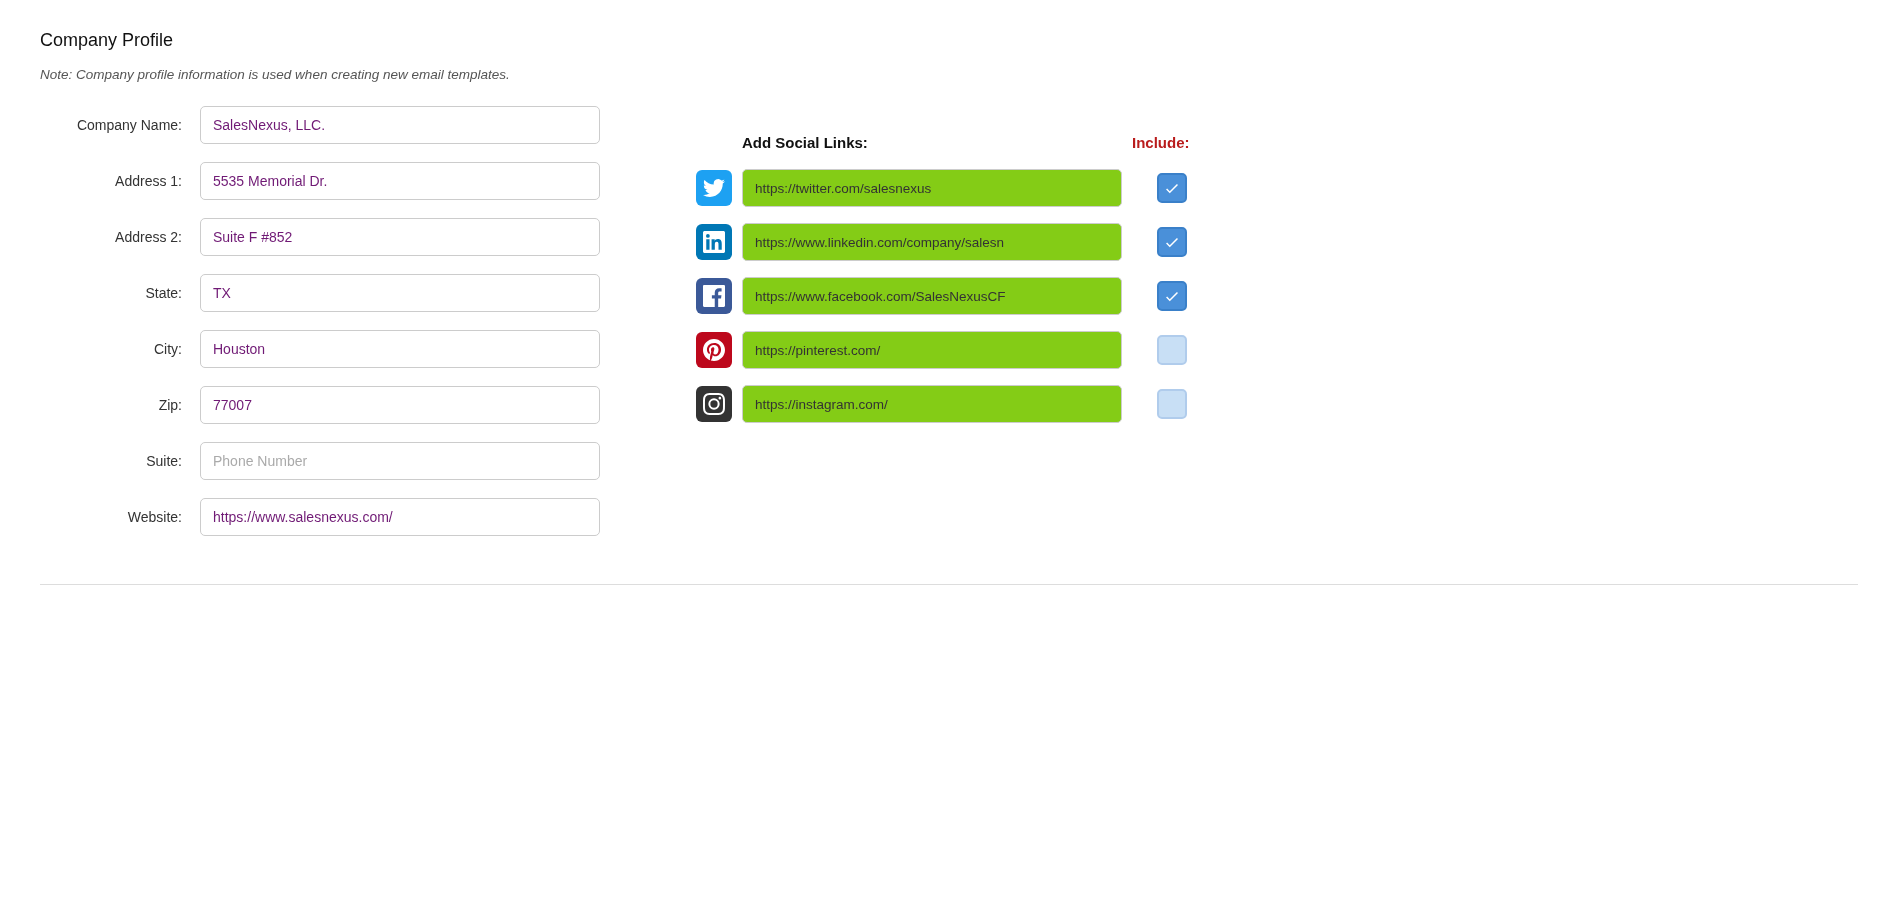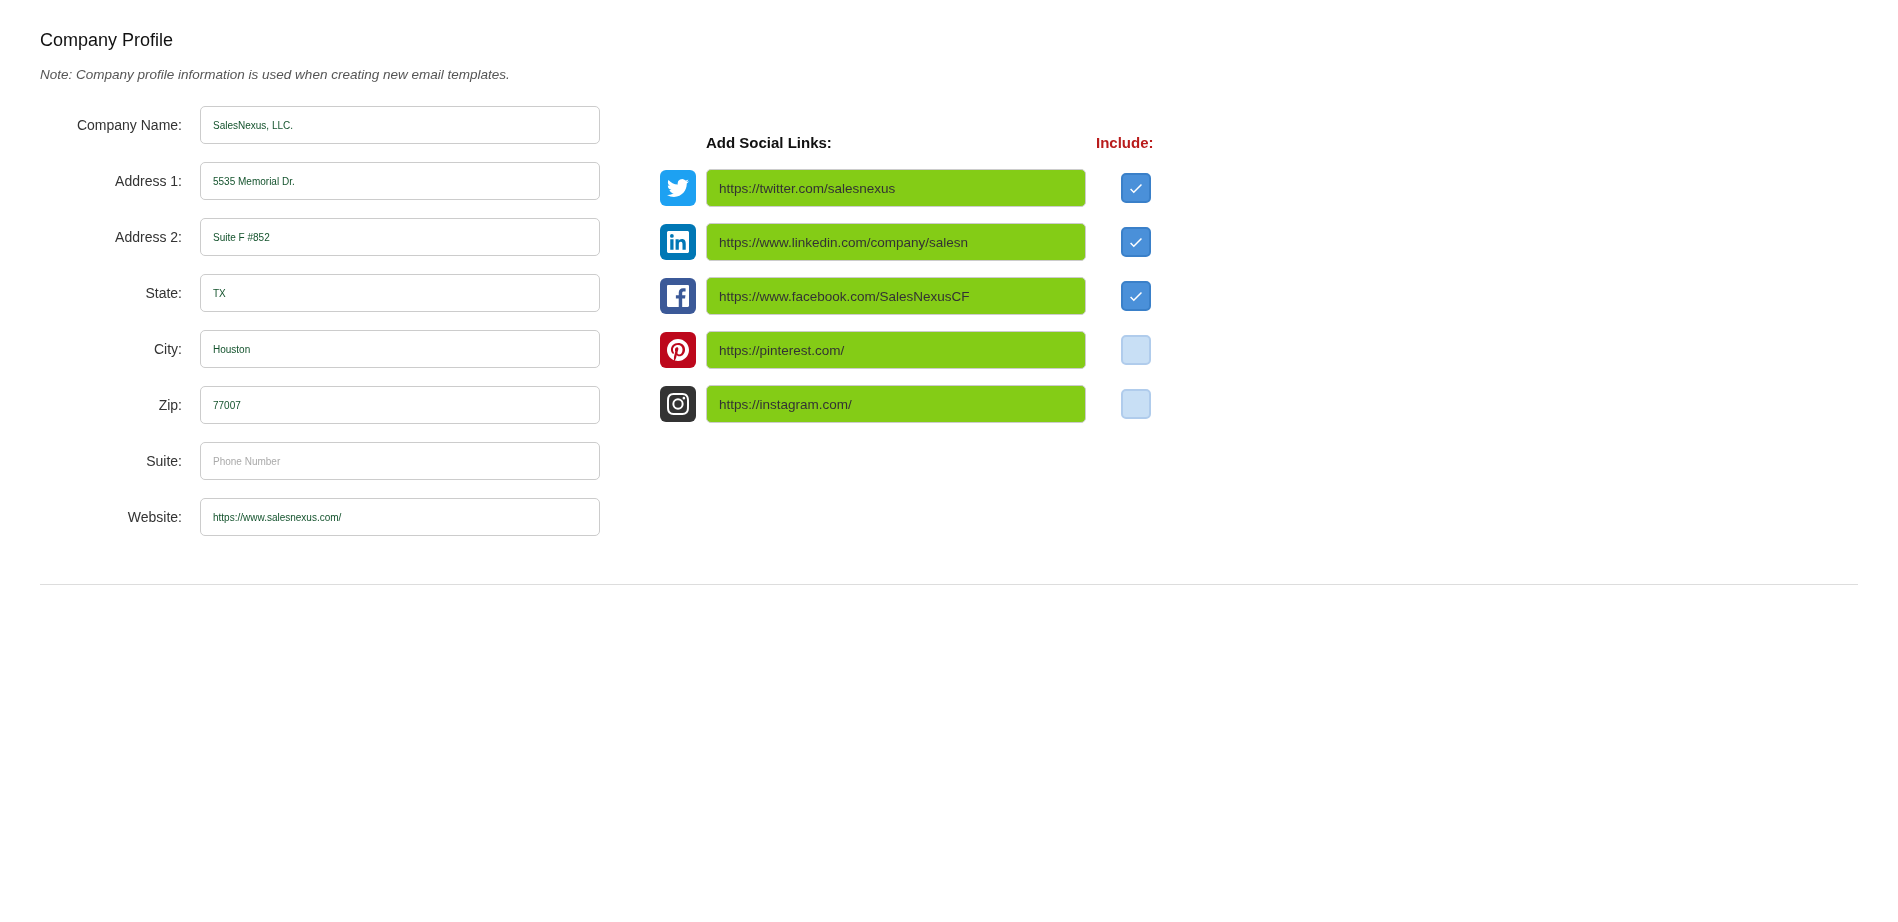--- a/index.html
+++ b/index.html
@@ -25,21 +25,21 @@
 
     .note {
       font-style: italic;
       color: #555;
       margin-bottom: 24px;
       font-size: 13.5px;
     }
 
     .main-layout {
       display: flex;
-      gap: 60px;
+      gap: 96px;
       align-items: flex-start;
     }
 
     .left-section {
       flex: 0 0 auto;
       min-width: 560px;
     }
 
     .right-section {
       flex: 0 0 auto;
@@ -59,22 +59,22 @@
       color: #333;
       flex-shrink: 0;
     }
 
     .form-input {
       flex: 1;
       height: 38px;
       border: 1px solid #ccc;
       border-radius: 5px;
       padding: 0 12px;
-      font-size: 10px;
-      color: #14532d;
+      font-size: 14px;
+      color: #701a75;
       background: #fff;
       outline: none;
     }
 
     .form-input::placeholder {
       color: #aaa;
     }
 
     
     .social-header {

